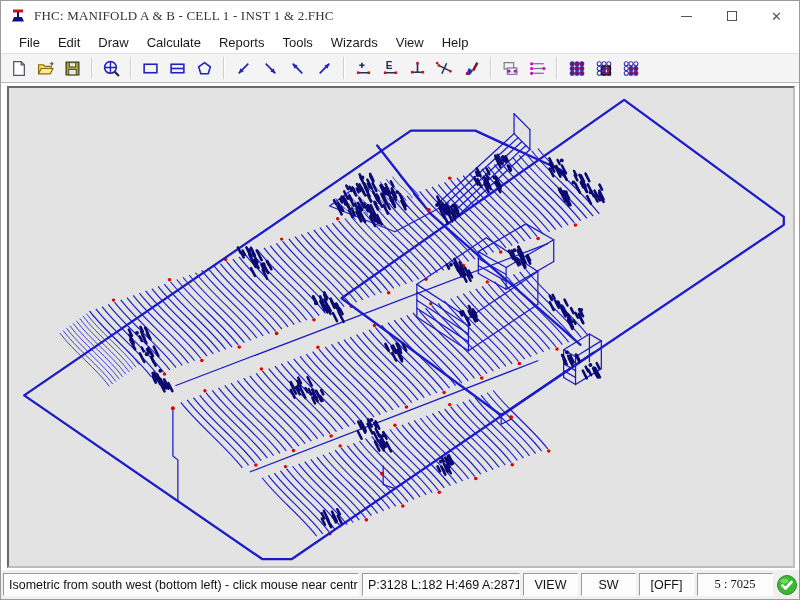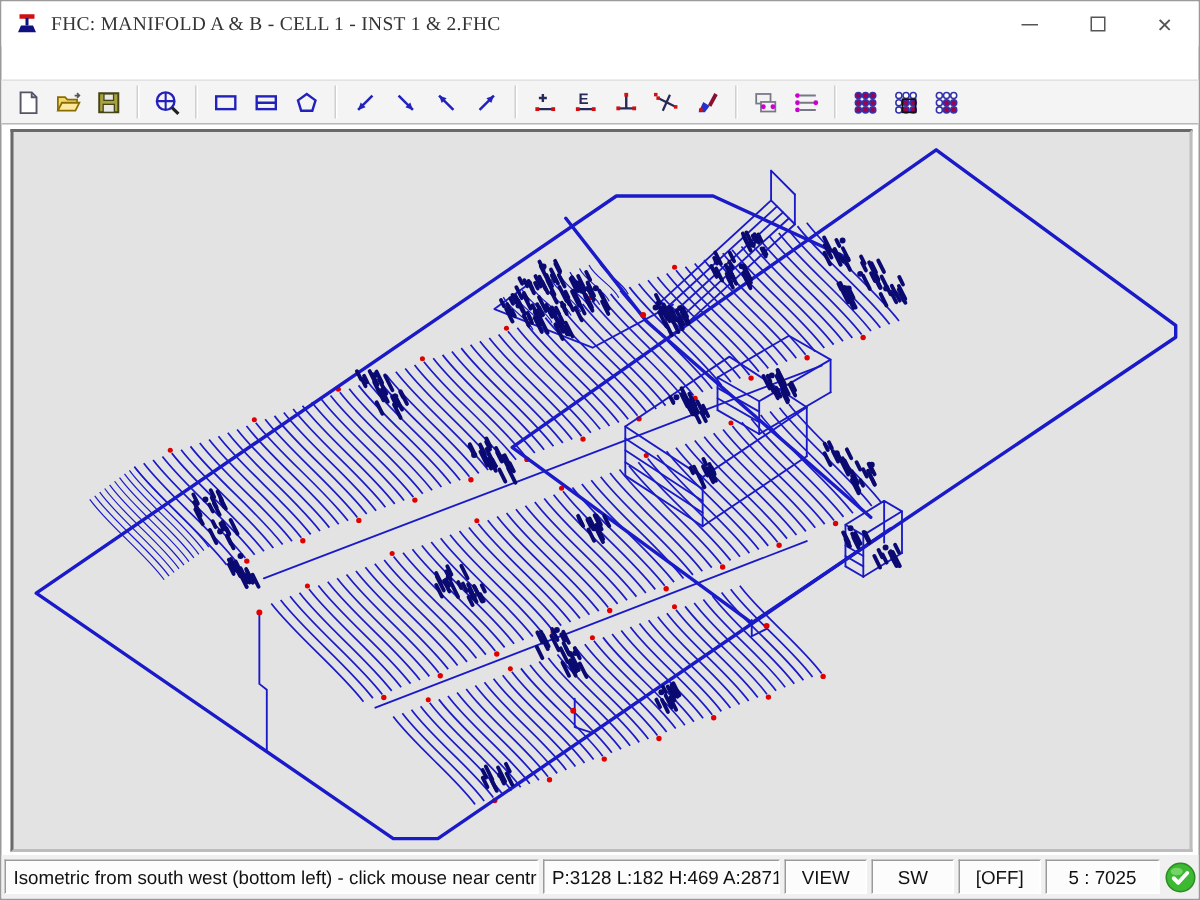--- a/index.html
+++ b/index.html
@@ -37,21 +37,21 @@
   #drawing { position:absolute; left:0; top:0; }
 
   
   #statusbar { position:absolute; left:0; bottom:0; right:0; height:29px; background:#f0f0f0;
                display:flex; align-items:center; padding:0 2px; gap:3px; }
   .status-panel { height:23px; background:#fcfcfc; border:1px solid; border-color:#9a9a9a #ffffff #ffffff #9a9a9a;
                   font-size:12.5px; color:#111; display:flex; align-items:center; padding:0 5px; white-space:nowrap; overflow:hidden; }
   #status-msg { width:356px; flex:none; }
   #status-dims { width:158px; flex:none; }
   .status-small { width:55px; flex:none; justify-content:center; }
-  #status-ratio { width:76px; flex:none; justify-content:center; }
+  #status-ratio { width:76px; flex:none; justify-content:center;font-family:Liberation Serif, serif; }
   #status-ok { width:22px; height:22px; flex:none; }
   #resize-grip { width:13px; height:22px; align-self:flex-end; }
 </style>
 </head>
 <body>
 
 <div id="window">
 
   <div id="titlebar">
     <svg id="title-icon" viewBox="0 0 16 16">
@@ -66,20 +66,31 @@
         </div>
         <div class="win-btn">
           <span class="glyph-max"></span>
         </div>
         <div class="win-btn">
           <span class="glyph-close">✕</span>
         </div>
       </div>
   </div>
 
+  <div id="menubar">
+      <div class="menu-item">File</div>
+      <div class="menu-item">Edit</div>
+      <div class="menu-item">Draw</div>
+      <div class="menu-item">Calculate</div>
+      <div class="menu-item">Reports</div>
+      <div class="menu-item">Tools</div>
+      <div class="menu-item">Wizards</div>
+      <div class="menu-item">View</div>
+      <div class="menu-item">Help</div>
+    </div>
 
   <div id="toolbar">
       <div class="tb-btn">
         <svg viewBox="0 0 16 16">
           <path d="M3.5,1.5 h7 l3,3 v10 h-10 z" fill="#fff" stroke="#556" stroke-width="1.2"></path>
           <path d="M10.5,1.5 v3 h3" fill="none" stroke="#556" stroke-width="1.2"></path>
         </svg>
       </div>
       <div class="tb-btn">
         <svg viewBox="0 0 16 16">

